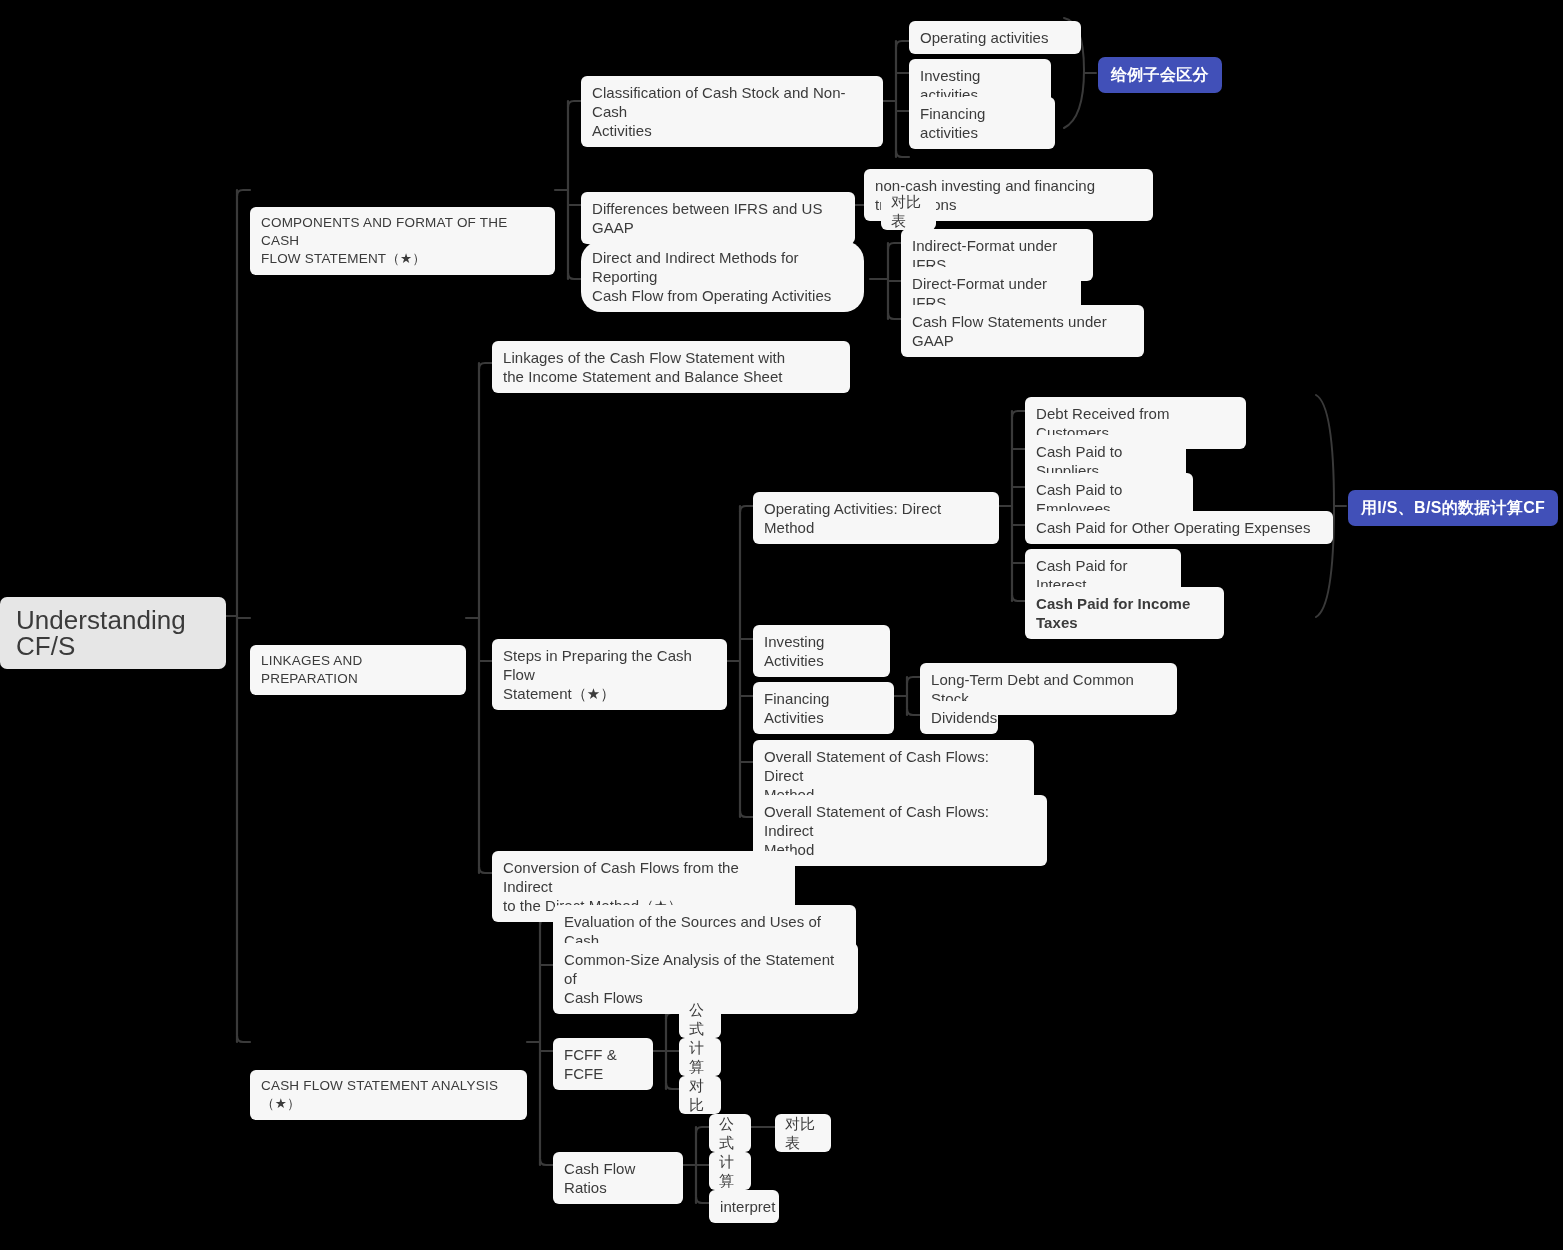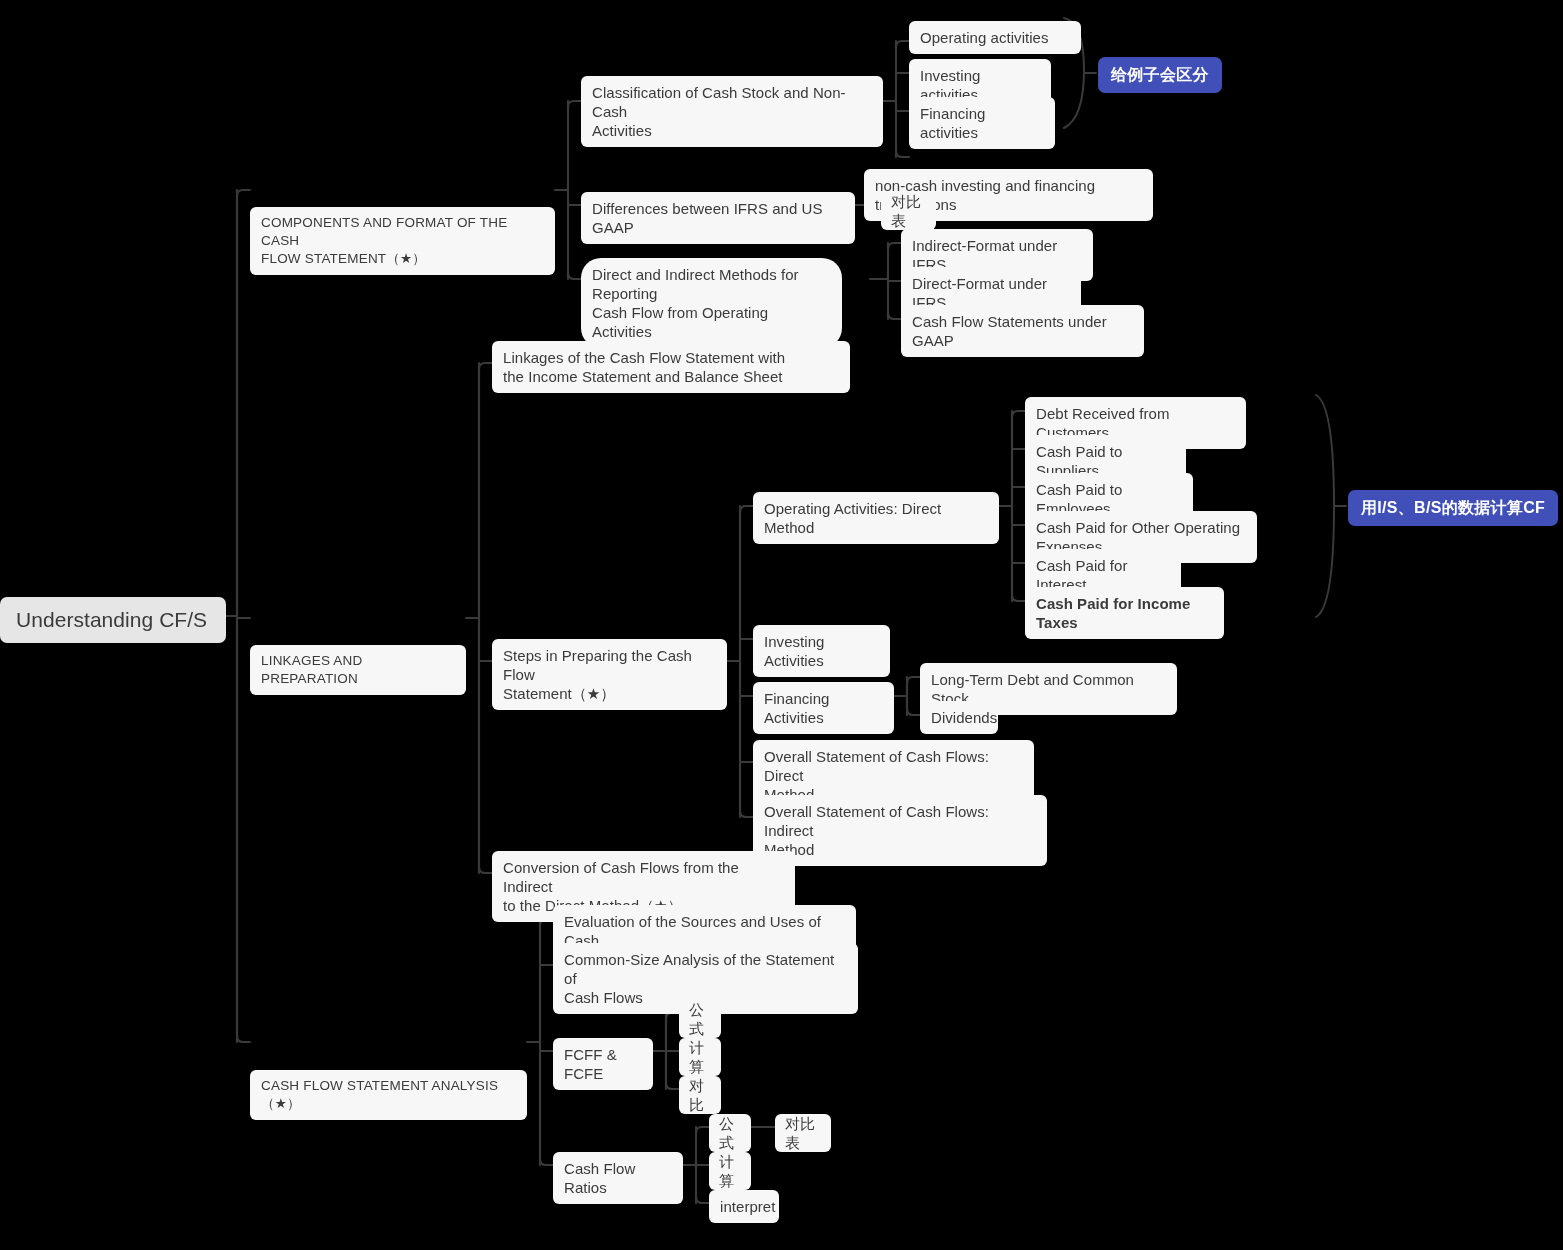--- a/index.html
+++ b/index.html
@@ -31,21 +31,21 @@
     border-radius: 6px;
     font-size: 15px;
     line-height: 19px;
     padding: 7px 11px;
     white-space: pre-line;
     letter-spacing: 0.05px;
   }
   .node.root {
     background: #e6e6e6;
     color: #3b3b3b;
-    font-size: 21px;
+    font-size: 26px;
     line-height: 26px;
     padding: 10px 16px;
     border-radius: 7px;
   }
   .node.caps {
     font-size: 13.5px;
     line-height: 18px;
     letter-spacing: 0.2px;
     margin-top: 40px;
   }
@@ -174,39 +174,39 @@
   <div class="node" style="left:909px; top:21px; width:172px;">Operating activities</div>
   <div class="node" style="left:909px; top:59px; width:142px;">Investing activities</div>
   <div class="node" style="left:909px; top:97px; width:146px;">Financing activities</div>
   <div class="node" style="left:864px; top:137px; width:289px;margin-top:32px;"> non-cash investing and financing
 transactions</div>
   <div class="badge" style="left:1098px; top:57px;">给例子会区分</div>
 
   <div class="node" style="left:581px; top:192px; width:274px;">Differences between IFRS and US GAAP</div>
   <div class="node cjk" style="left:881px; top:192px; width:55px;">对比表</div>
 
-  <div class="node" style="left:581px; top:258px; width:261px;border-radius:20px;">Direct and Indirect Methods for Reporting
+  <div class="node" style="left:581px; top:241px; width:283px;border-radius:20px;">Direct and Indirect Methods for Reporting
 Cash Flow from Operating Activities</div>
   <div class="node" style="left:901px; top:229px; width:192px;">Indirect-Format under IFRS</div>
   <div class="node" style="left:901px; top:267px; width:180px;">Direct-Format under IFRS</div>
   <div class="node" style="left:901px; top:305px; width:243px;">Cash Flow Statements under GAAP</div>
 
   <div class="node caps" style="left:250px; top:605px; width:216px;">LINKAGES AND PREPARATION</div>
 
   <div class="node" style="left:492px; top:341px; width:358px;">Linkages of the Cash Flow Statement with
 the Income Statement and Balance Sheet</div>
 
   <div class="node" style="left:492px; top:639px; width:235px;">Steps in Preparing the Cash Flow
 Statement（★）</div>
 
   <div class="node" style="left:753px; top:492px; width:246px;">Operating Activities: Direct Method</div>
   <div class="node" style="left:1025px; top:397px; width:221px;">Debt Received from Customers</div>
   <div class="node" style="left:1025px; top:435px; width:161px;">Cash Paid to Suppliers</div>
   <div class="node" style="left:1025px; top:473px; width:168px;">Cash Paid to Employees</div>
-  <div class="node" style="left:1025px; top:511px; width:232px;">Cash Paid for Other Operating Expenses</div>
+  <div class="node" style="left:1025px; top:511px; width:308px;">Cash Paid for Other Operating Expenses</div>
   <div class="node" style="left:1025px; top:549px; width:156px;">Cash Paid for Interest</div>
   <div class="node" style="left:1025px; top:587px; width:199px;font-weight:bold;">Cash Paid for Income Taxes</div>
   <div class="badge" style="left:1348px; top:490px;">用I/S、B/S的数据计算CF</div>
 
   <div class="node" style="left:753px; top:625px; width:137px;">Investing Activities</div>
 
   <div class="node" style="left:753px; top:682px; width:141px;">Financing Activities</div>
   <div class="node" style="left:920px; top:663px; width:257px;">Long-Term Debt and Common Stock</div>
   <div class="node" style="left:920px; top:701px; width:78px;">Dividends</div>
 

